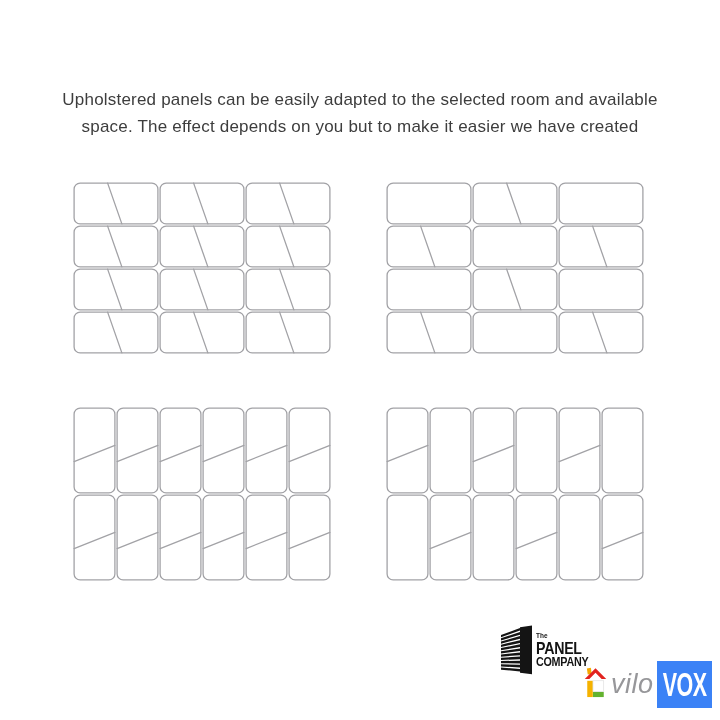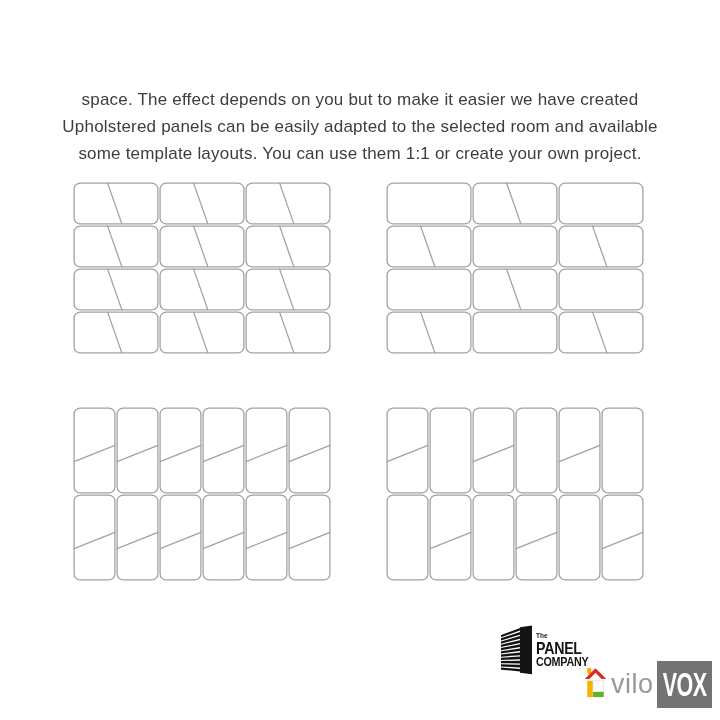--- a/index.html
+++ b/index.html
@@ -19,35 +19,34 @@
   .d-tr{left:386px;top:182px;}
   .d-bl{left:73px;top:407px;}
   .d-br{left:386px;top:407px;}
   
   .panelco{position:absolute;left:499px;top:624px;display:flex;align-items:center;}
   .panelco .txt{margin-left:3px;transform:scaleX(.86);transform-origin:left center;color:#141414;}
   .panelco .the{font-size:7.5px;font-weight:bold;line-height:8px;}
   .panelco .l1{font-size:16.5px;font-weight:bold;line-height:16px;letter-spacing:-.3px;}
   .panelco .l2{font-size:12.5px;font-weight:bold;line-height:13px;letter-spacing:-.3px;}
   .vilo{position:absolute;left:584px;top:666px;display:flex;align-items:center;}
-  .vilo .vtxt{font-size:27px;line-height:27px;color:#97979a;margin-left:4px;letter-spacing:.5px;margin-top:4px;}
+  .vilo .vtxt{font-size:27px;line-height:27px;color:#97979a;margin-left:4px;letter-spacing:.5px;margin-top:4px;font-style:italic;}
   .vox{position:absolute;left:657px;top:661px;width:55px;height:47px;
        display:flex;align-items:center;justify-content:center;}
   .vox span{color:#ffffff;font-weight:bold;font-size:37px;letter-spacing:-1px;
             transform:scale(.58,.92);white-space:nowrap;}
 </style>
 </head>
 <body>
 
 <div class="canvas">
 
   <p class="intro">
+    <span>Upholstered panels can be easily adapted to the selected room and available</span>
     <span>space. The effect depends on you but to make it easier we have created</span>
-    <span>Upholstered panels can be easily adapted to the selected room and available</span>
-    <span>some template layouts. You can use them 1:1 or create your own project.</span>
   </p>
 
   <div class="diag d-tl"><svg width="258" height="172" viewBox="0 0 258 172">
         <rect x="1.1" y="1.1" width="83.8" height="40.8" rx="6" fill="#ffffff" stroke="#a2a2a6" stroke-width="1.3"></rect>
         <line x1="34.620000000000005" y1="1.1" x2="48.86599999999999" y2="41.9" stroke="#a2a2a6" stroke-width="1.3" stroke-linecap="round"></line>
         <rect x="87.1" y="1.1" width="83.8" height="40.8" rx="6" fill="#ffffff" stroke="#a2a2a6" stroke-width="1.3"></rect>
         <line x1="120.62" y1="1.1" x2="134.86599999999999" y2="41.9" stroke="#a2a2a6" stroke-width="1.3" stroke-linecap="round"></line>
         <rect x="173.1" y="1.1" width="83.8" height="40.8" rx="6" fill="#ffffff" stroke="#a2a2a6" stroke-width="1.3"></rect>
         <line x1="206.62" y1="1.1" x2="220.86599999999999" y2="41.9" stroke="#a2a2a6" stroke-width="1.3" stroke-linecap="round"></line>
         <rect x="1.1" y="44.1" width="83.8" height="40.8" rx="6" fill="#ffffff" stroke="#a2a2a6" stroke-width="1.3"></rect>
@@ -164,17 +163,17 @@
     <svg width="23" height="33" viewBox="0 0 24 34">
       <rect x="3.4" y="2" width="4.2" height="6.5" transform="rotate(-8 5.5 5)" fill="#f5a800"></rect>
       <path d="M0.8,13.4 L12,2 L23.2,13.4 L18.4,13.4 L12,6.9 L5.6,13.4 Z" fill="#e2231f"></path>
       <rect x="3.4" y="15.2" width="5.8" height="17" fill="#f5b200"></rect>
       <rect x="9.4" y="26.8" width="11.2" height="5.4" fill="#63b22f"></rect>
       <rect x="9.4" y="15.2" width="11.2" height="11.4" stroke="#d9d9d9" stroke-width="0.6" fill="#ffffff"></rect>
     </svg>
     <span class="vtxt">vilo</span>
   </div>
 
-  <div class="vox" style="background: #737373;">
+  <div class="vox" style="background: #3b82f6;">
     <span>VOX</span>
   </div>
 
 </div>
 
 </body></html>

